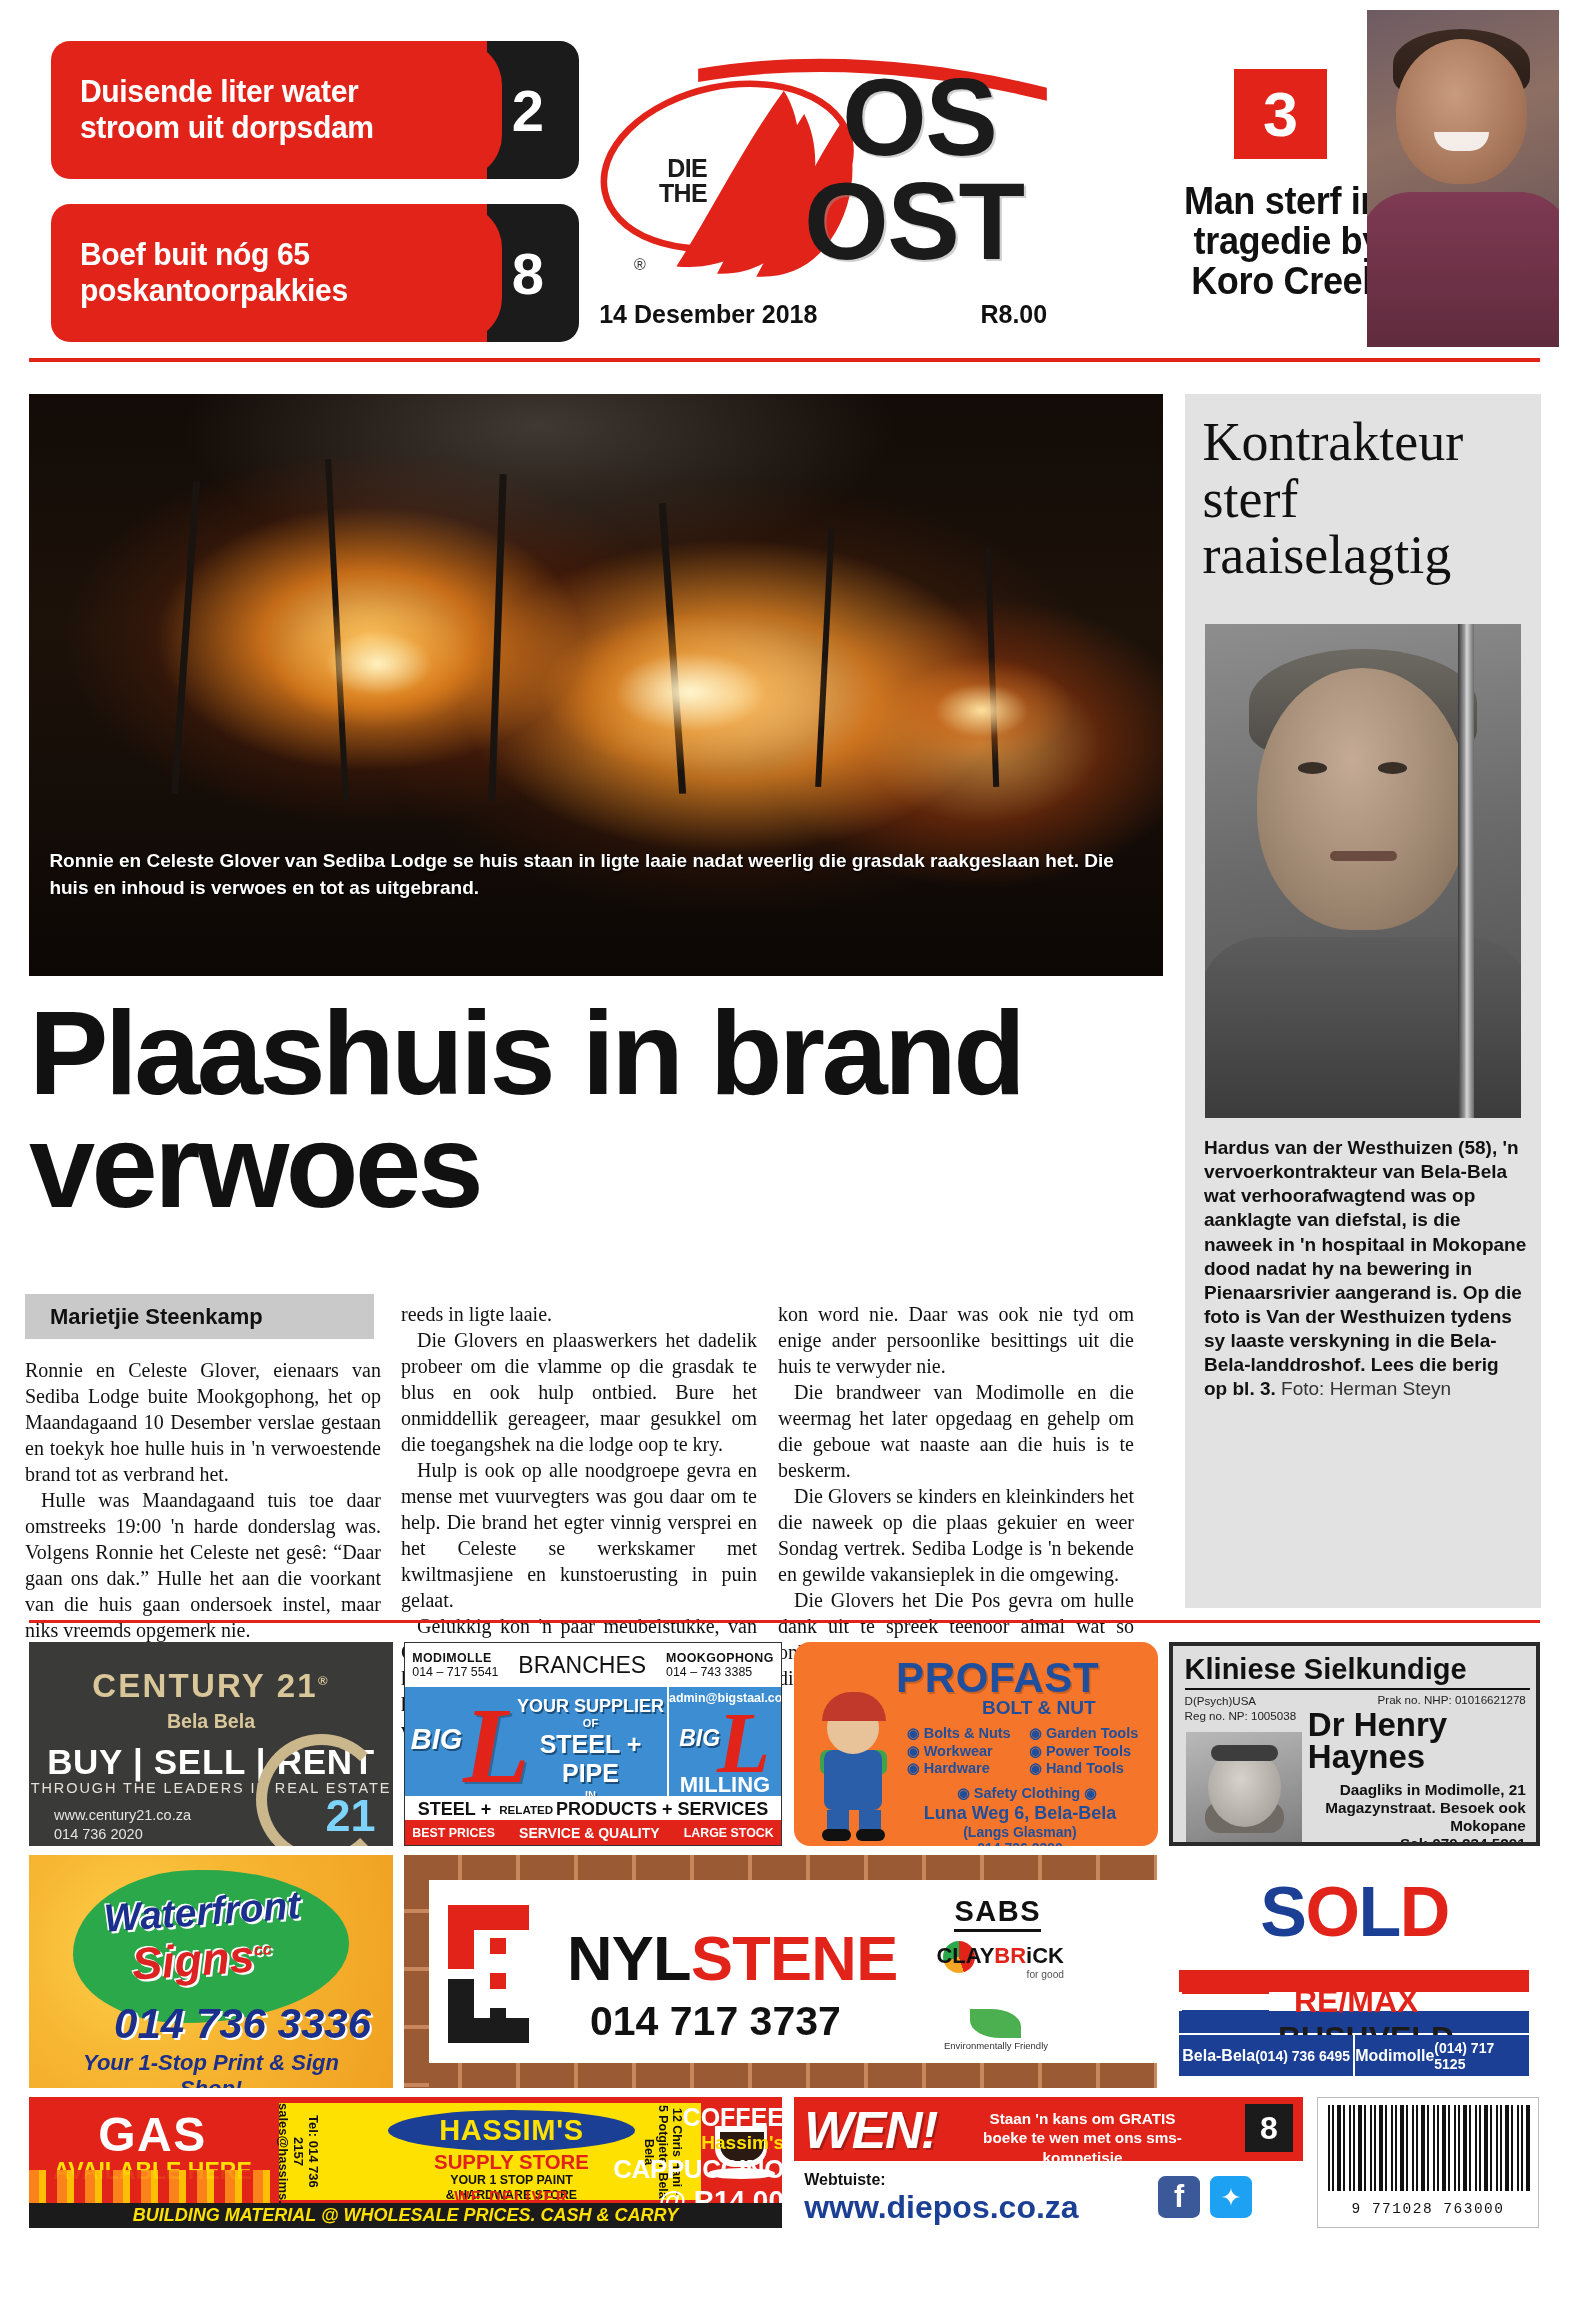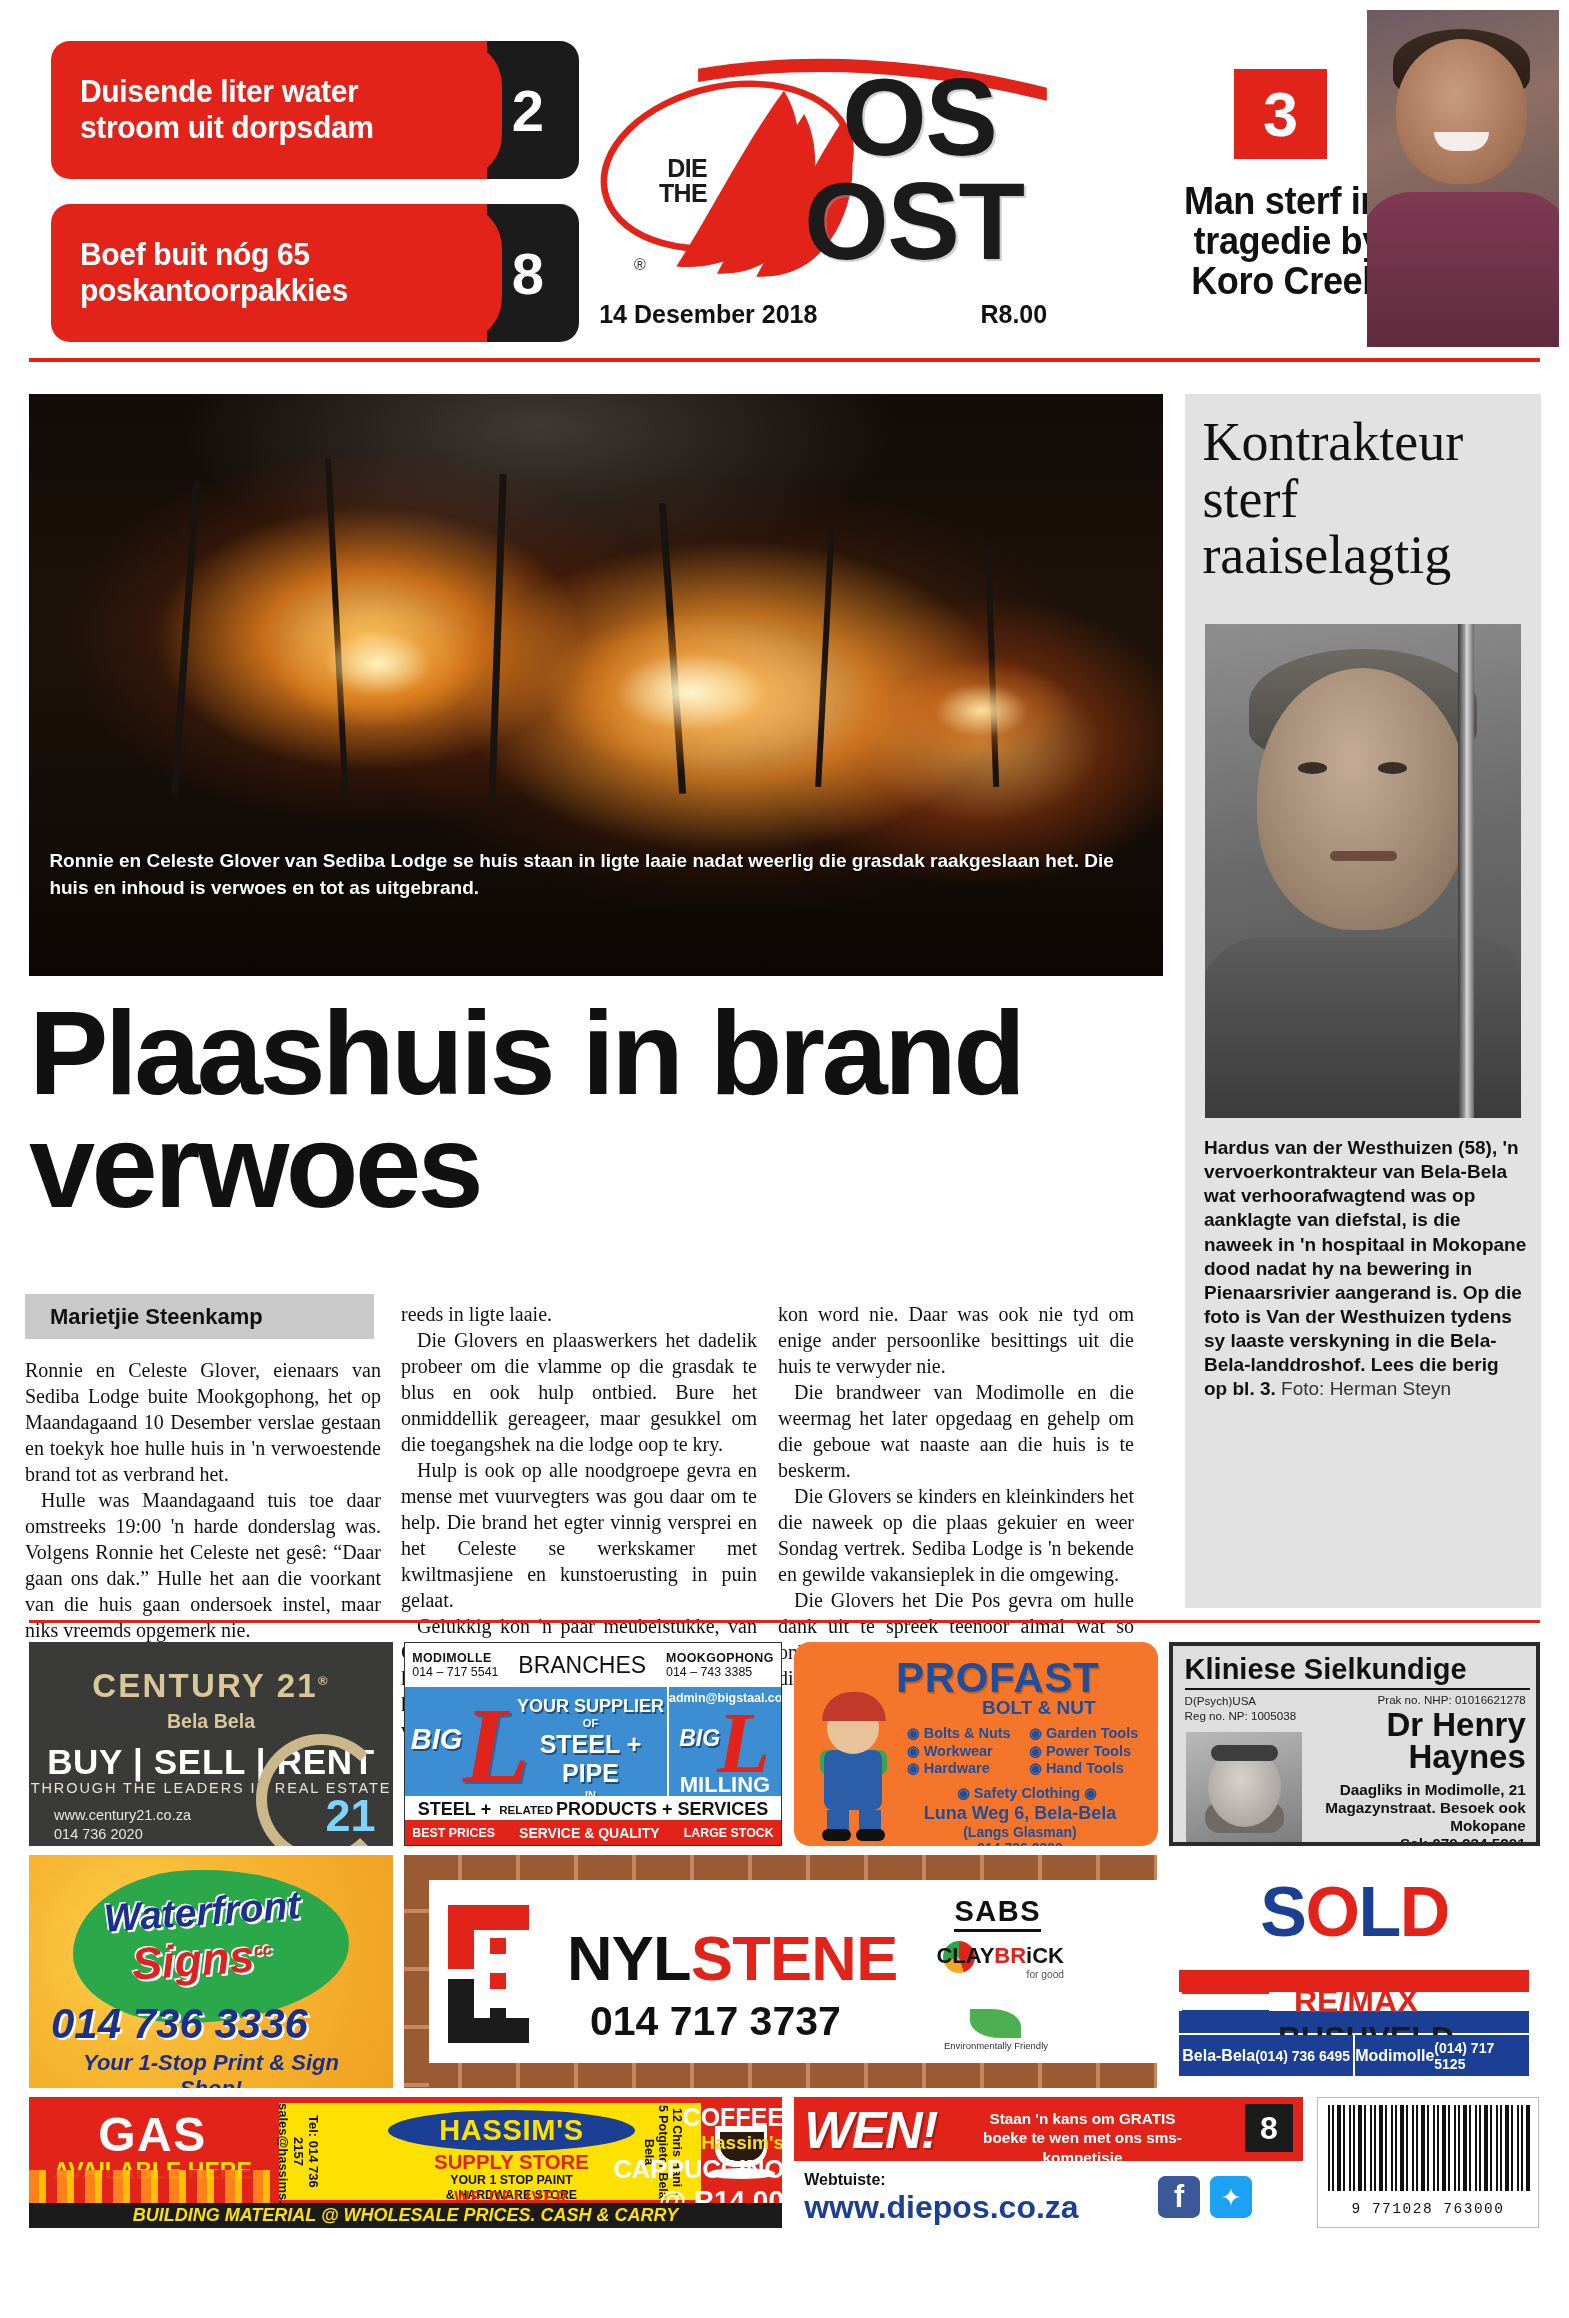--- a/index.html
+++ b/index.html
@@ -250,21 +250,21 @@
   #ad-profast .m-shirt { position:absolute; left:8.7px; top:61px; width:67px; height:25px; background:#3fa34d; border-radius:7.3px; }
   #ad-profast .m-leg { position:absolute; top:121px; width:22px; height:23px; background:#2b5ea8; }
   #ad-profast .m-shoe { position:absolute; top:140px; width:29px; height:11.6px; border-radius:7.3px; background:#111; }
 
   
   #ad-klin { left:1169px; top:1642px; width:371px; height:204px; background:#dedede; border:4.4px solid #2a2a2a; }
   #ad-klin .k-title { position:absolute; left:11.6px; top:7.3px; font-weight:bold; font-size:29px; color:#111;
      border-bottom:2.9px solid #111; padding-bottom:1.5px; width:345px; }
   #ad-klin .k-left { position:absolute; left:11.6px; top:47px; font-size:11.6px; line-height:1.3; color:#222; }
   #ad-klin .k-prak { position:absolute; right:10.2px; top:47px; font-size:11.6px; color:#222; }
-  #ad-klin .k-name { position:absolute; right:10.2px; top:63px; width:218px; text-align:right;
+  #ad-klin .k-name { position:absolute; right:10.2px; top:63px; width:218px; text-align:left;
      font-weight:bold; font-size:33px; line-height:.98; color:#111; }
   #ad-klin .k-info { position:absolute; right:10.2px; top:135px; width:233px; text-align:right;
      font-weight:bold; font-size:15.3px; line-height:1.18; color:#111; }
   #ad-klin .k-photo { position:absolute; left:13px; top:86px; width:116px; height:111px;
      background:linear-gradient(165deg,#b9b9b9,#7d7d7d); overflow:hidden; }
   #ad-klin .k-photo .f { position:absolute; left:22px; top:14.5px; width:73px; height:80px; border-radius:50%;
      background:radial-gradient(ellipse at 45% 40%, #d7d2cb, #9a958e); }
   #ad-klin .k-photo .g { position:absolute; left:25px; top:13px; width:67px; height:16px; border-radius:8.7px; background:#3d3d3d; }
   #ad-klin .k-photo .b { position:absolute; left:19px; top:70px; width:79px; height:30.5px; border-radius:14.5px; background:#6f6a64; }
 
@@ -273,21 +273,21 @@
      background:radial-gradient(circle at 30% 40%, #ffd24d 0%, #f7b733 40%, #f0a020 100%); }
   #ad-water .wblob { position:absolute; left:44px; top:14.5px; width:276px; height:153px;
      background:#2aa84a; border-radius:45% 52% 60% 40% / 55% 48% 52% 45%; }
   #ad-water .wtext { position:absolute; left:42px; top:35px; width:262px; text-align:center;
      color:#1b2f8c; font-style:italic; font-weight:bold; font-size:39px;
      text-shadow:2.2px 2.2px 0 #fff, -1.5px -1.5px 0 #fff; transform:rotate(-4deg); }
   #ad-water .stext { position:absolute; left:42px; top:79px; width:262px; text-align:center;
      color:#d22; font-style:italic; font-weight:bold; font-size:45px;
      text-shadow:2.2px 2.2px 0 #fff, -1.5px -1.5px 0 #fff; transform:rotate(-4deg); }
   #ad-water .stext sup { font-size:16px; }
-  #ad-water .wphone { position:absolute; left:22px; top:145px; width:320px; text-align:left;
+  #ad-water .wphone { position:absolute; left:22px; top:145px; width:320px; text-align:right;
      color:#1b2f8c; font-style:italic; font-weight:bold; font-size:42px;
      text-shadow:2.2px 2.2px 0 #fff; }
   #ad-water .wslogan { position:absolute; left:22px; top:195px; width:320px; text-align:center;
      color:#1b2f8c; font-weight:bold; font-size:22px; font-style:italic; }
 
   
   #ad-nyl { left:404px; top:1855px; width:753px; height:233px; background:#fff; border:none; }
   #ad-nyl .brick { position:absolute; background:
      repeating-linear-gradient(90deg,#9a5a33 0 54px,#c8875c 54px 58px); }
   #ad-nyl .brick.t { left:0; top:0; width:100%; height:25px; }

